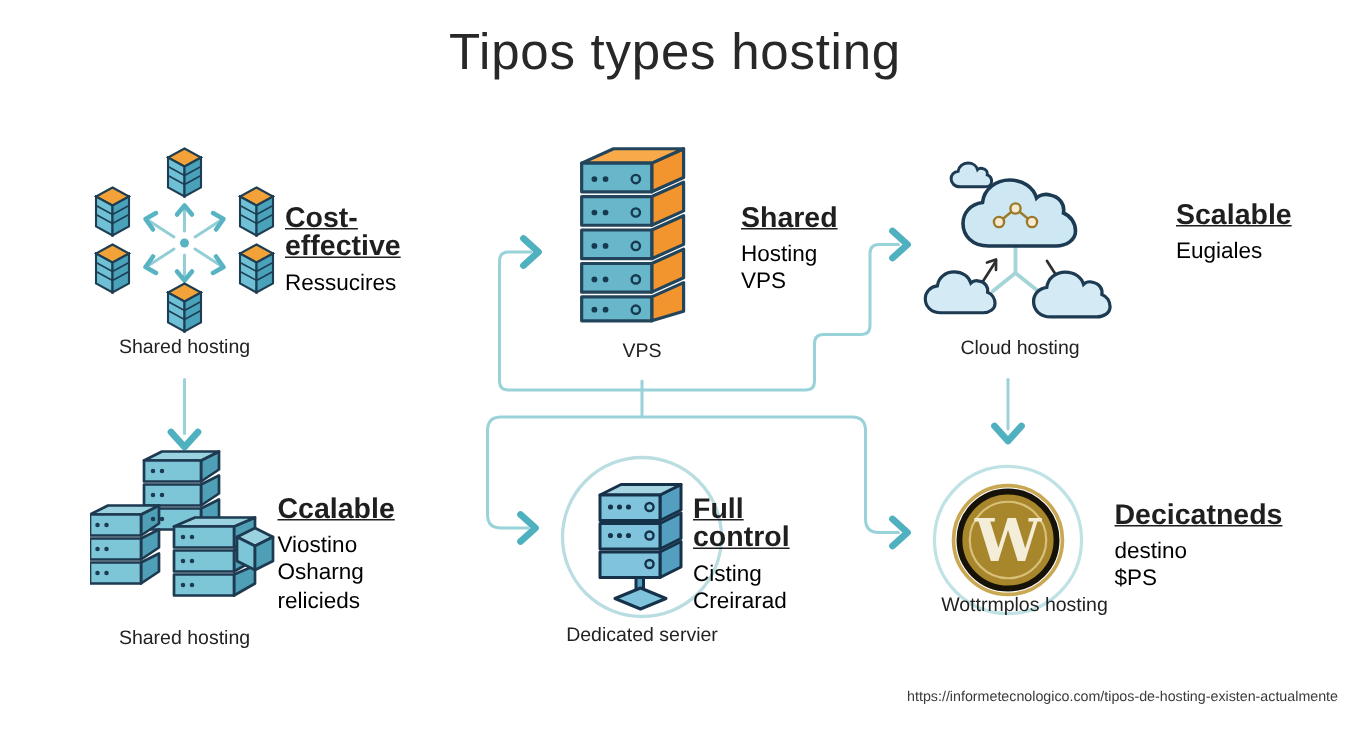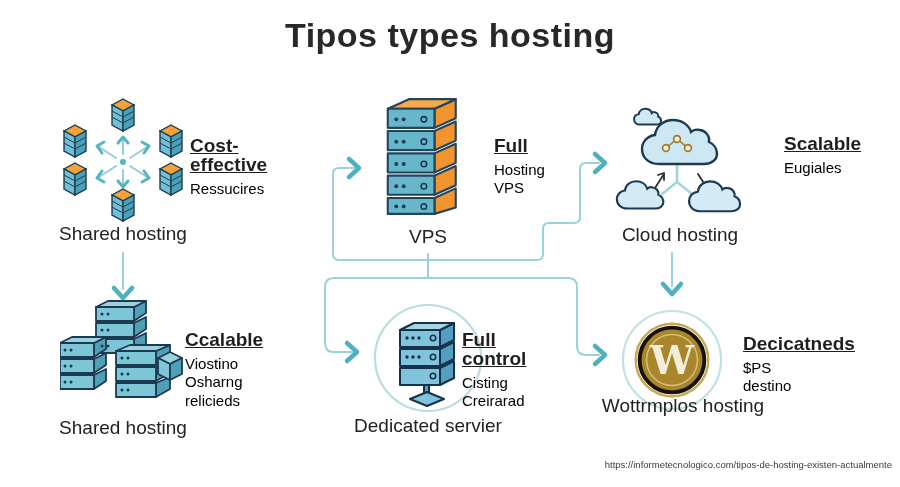--- a/index.html
+++ b/index.html
@@ -3,26 +3,26 @@
 <meta charset="utf-8">
 <style>
   html,body{margin:0;padding:0;background:#fff;}
   #canvas{
     position:relative;width:900px;height:487px;background:#ffffff;
     overflow:hidden;font-family:"Liberation Sans",sans-serif;
   }
   .abs{position:absolute;}
   .page-title{
     width:900px;text-align:center;top:16px;left:0;
-    font-size:34px;font-weight:700;color:#282828;letter-spacing:.5px;
+    font-size:34px;font-weight:400;color:#282828;letter-spacing:.5px;
   }
   .feature{line-height:1.0;}
   .feature .ft{font-size:19px;font-weight:700;color:#1f1f1f;margin:0 0 6px 0;text-decoration:underline;}
   .feature .fl{font-size:15px;font-weight:400;color:#000000;line-height:1.22;}
-  .node-label{font-size:19px;font-weight:400;color:#222;text-align:center;}
+  .node-label{font-size:13px;font-weight:400;color:#222;text-align:center;}
   svg{display:block;}
   .url{font-size:9.5px;color:#3a3a3a;}
 </style>
 </head>
 <body>
 
 <div id="canvas">
 
   <svg class="abs" style="left:0;top:0;" width="900" height="487" viewBox="0 0 900 487">
     <g fill="none" stroke="#9ad2da" stroke-width="2" stroke-linecap="round" stroke-linejoin="round">
@@ -123,21 +123,21 @@
       </g>
       <g fill="none" stroke="#173a50" stroke-width="1.5">
         <circle cx="36" cy="22" r="2.6"></circle>
           <circle cx="36" cy="43" r="2.6"></circle>
         <circle cx="36" cy="64" r="2.6"></circle>
           <circle cx="36" cy="85" r="2.6"></circle>
         <circle cx="36" cy="104" r="2.6"></circle>
       </g>
     </svg>
     <div class="abs feature" style="left:494px;top:136px;">
-      <div class="ft">Full</div>
+      <div class="ft">Shared</div>
       <div class="fl">Hosting</div>
       <div class="fl">VPS</div>
     </div>
     <div class="abs node-label" style="left:378px;top:226px;width:100px;">VPS</div>
   </div>
 
   <div class="abs" style="left:0;top:0;">
     <svg class="abs" style="left:613px;top:98px;" width="132" height="122" viewBox="0 0 132 122">
       <defs>
         <path id="cloudshape" d="M20,46 C9,46 3,39 3,31 C3,24 8,18 16,17 C17,8 25,2 34,2 C43,2 50,7 52,14 C54,12 58,11 61,12 C67,13 71,18 70,24 C75,26 78,31 78,36 C78,42 72,46 65,46 Z"></path>
@@ -281,21 +281,21 @@
   <div class="abs" style="left:0;top:0;">
     <svg class="abs" style="left:621px;top:309px;" width="102" height="102" viewBox="0 0 104 104">
       <circle cx="52" cy="52" r="50" fill="#ffffff" stroke="#bfe2e4" stroke-width="2.2"></circle>
       <circle cx="52" cy="52" r="37" fill="none" stroke="#c9a854" stroke-width="2.5"></circle>
       <circle cx="52" cy="52" r="33" fill="#a8862c" stroke="#171207" stroke-width="4"></circle>
       <circle cx="52" cy="52" r="26" fill="none" stroke="#d9c078" stroke-width="1.5"></circle>
       <text x="52" y="66" text-anchor="middle" font-family="DejaVu Serif, serif" font-weight="bold" font-size="40" fill="#f4eed9">W</text>
     </svg>
     <div class="abs feature" style="left:743px;top:334px;">
       <div class="ft">Decicatneds</div>
+      <div class="fl">destino</div>
       <div class="fl">$PS</div>
-      <div class="fl">destino</div>
     </div>
     <div class="abs node-label" style="left:588px;top:395px;width:190px;">Wottrmplos hosting</div>
   </div>
 
   <div class="abs url" style="right:8px;top:459px;">https://informetecnologico.com/tipos-de-hosting-existen-actualmente</div>
 
 </div>
 
 </body></html>

